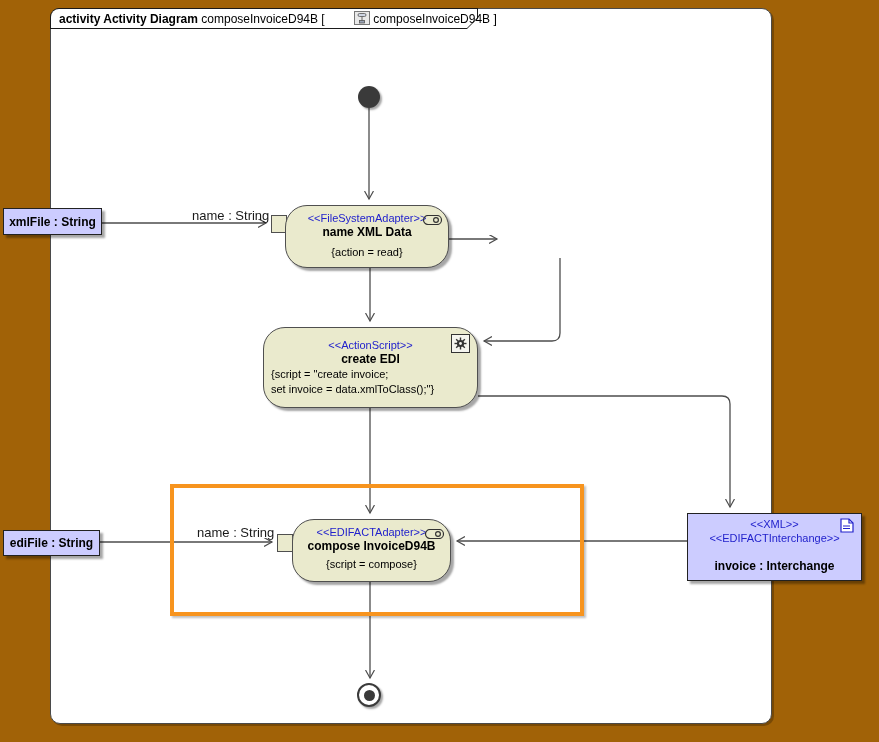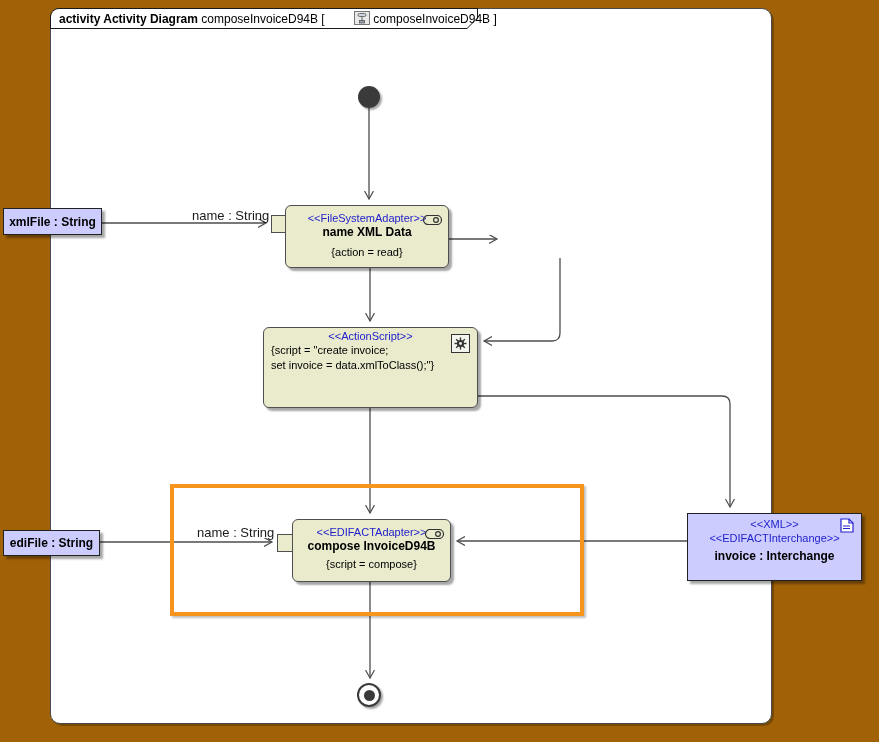--- a/index.html
+++ b/index.html
@@ -22,21 +22,21 @@
   
   svg.edges{position:absolute;left:0;top:0;z-index:3;pointer-events:none;}
 
   
   .highlight{position:absolute;left:170px;top:484px;width:406px;height:124px;
       border:4px solid #F7941E;z-index:4;box-shadow:2px 2px 2px rgba(0,0,0,0.25);}
 
   
   .node{position:absolute;z-index:5;box-sizing:border-box;text-align:center;color:#000;}
   .shadow{box-shadow:3px 3px 2px rgba(0,0,0,0.35);}
-  .action{background:#EAEACD;border:1px solid #4f4f4f;border-radius:6px;}
+  .action{background:#EAEACD;border:1px solid #4f4f4f;border-radius:22px;}
   .rect{background:#EAEACD;border:1px solid #4f4f4f;}
   .objnode{background:#CCCCFF;border:1px solid #222;}
   .stereotype{color:#2222CC;font-size:11px;line-height:14px;}
   .nname{font-weight:bold;font-size:12px;line-height:15px;}
   .constraint{font-size:11px;line-height:14px;}
   .script{font-size:11px;line-height:15px;text-align:left;padding-left:7px;}
 
   .param{background:#CCCCFF;border:1px solid #222;font-weight:bold;font-size:12px;
          display:flex;align-items:center;justify-content:center;z-index:5;position:absolute;
          box-shadow:3px 3px 2px rgba(0,0,0,0.35);}
@@ -118,22 +118,23 @@
     <div class="constraint" style="margin-top:5px;">{action = read}</div>
     <span class="corner-icon">
       <svg width="19" height="10" viewBox="0 0 19 10">
         <rect x="0.5" y="0.5" width="18" height="9" rx="4.5" fill="none" stroke="#333" stroke-width="1.2"></rect>
         <circle cx="13" cy="5" r="2.4" fill="none" stroke="#333" stroke-width="1.2"></circle>
       </svg>
     </span>
   </div>
 
 
-  <div class="node action shadow" style="left:263px;top:327px;width:215px;height:81px;padding-top:1px;">
+  <div class="node action shadow" style="left:263px;top:327px;width:215px;height:81px;padding-top:10px;">
     <div class="stereotype">&lt;&lt;ActionScript&gt;&gt;</div>
+    <div class="nname">create EDI</div>
     <div class="script">{script = "create invoice;</div>
     <div class="script">set invoice = data.xmlToClass();"}</div>
     <span class="gear-box">
       <svg width="13" height="13" viewBox="0 0 13 13">
         <g stroke="#333" stroke-width="1.4">
           <line x1="6.5" y1="0.5" x2="6.5" y2="12.5"></line>
           <line x1="0.5" y1="6.5" x2="12.5" y2="6.5"></line>
           <line x1="2.2" y1="2.2" x2="10.8" y2="10.8"></line>
           <line x1="10.8" y1="2.2" x2="2.2" y2="10.8"></line>
         </g>
@@ -158,21 +159,21 @@
       <svg width="19" height="10" viewBox="0 0 19 10">
         <rect x="0.5" y="0.5" width="18" height="9" rx="4.5" fill="none" stroke="#333" stroke-width="1.2"></rect>
         <circle cx="13" cy="5" r="2.4" fill="none" stroke="#333" stroke-width="1.2"></circle>
       </svg>
     </span>
   </div>
 
   <div class="node objnode shadow" style="left:687px;top:513px;width:175px;height:68px;padding-top:3px;">
     <div class="stereotype">&lt;&lt;XML&gt;&gt;</div>
     <div class="stereotype">&lt;&lt;EDIFACTInterchange&gt;&gt;</div>
-    <div class="nname" style="margin-top:4px;">invoice : Interchange</div>
+    <div class="nname" style="margin-top:14px;">invoice : Interchange</div>
     <span class="corner-icon" style="top:4px;right:7px;">
       <svg width="14" height="15" viewBox="0 0 14 15">
         <path d="M1,1 L9,1 L13,5 L13,14 L1,14 Z" fill="#fff" stroke="#2222CC" stroke-width="1.2"></path>
         <path d="M9,1 L9,5 L13,5" fill="none" stroke="#2222CC" stroke-width="1.2"></path>
         <line x1="3" y1="8" x2="10" y2="8" stroke="#2222CC" stroke-width="1"></line>
         <line x1="3" y1="10.5" x2="10" y2="10.5" stroke="#2222CC" stroke-width="1"></line>
       </svg>
     </span>
   </div>
 

